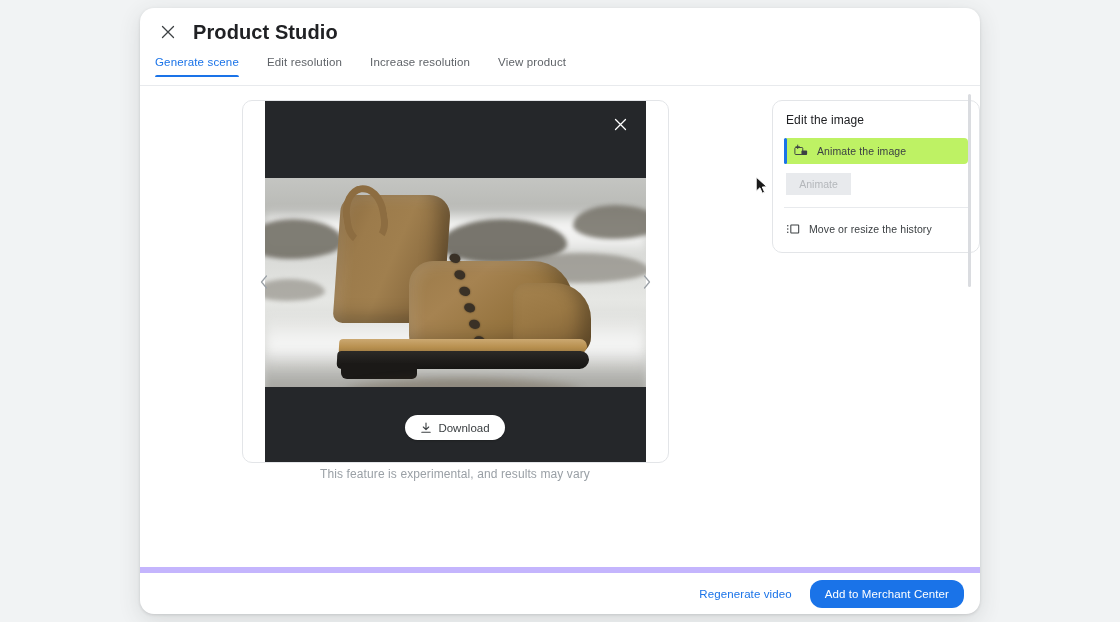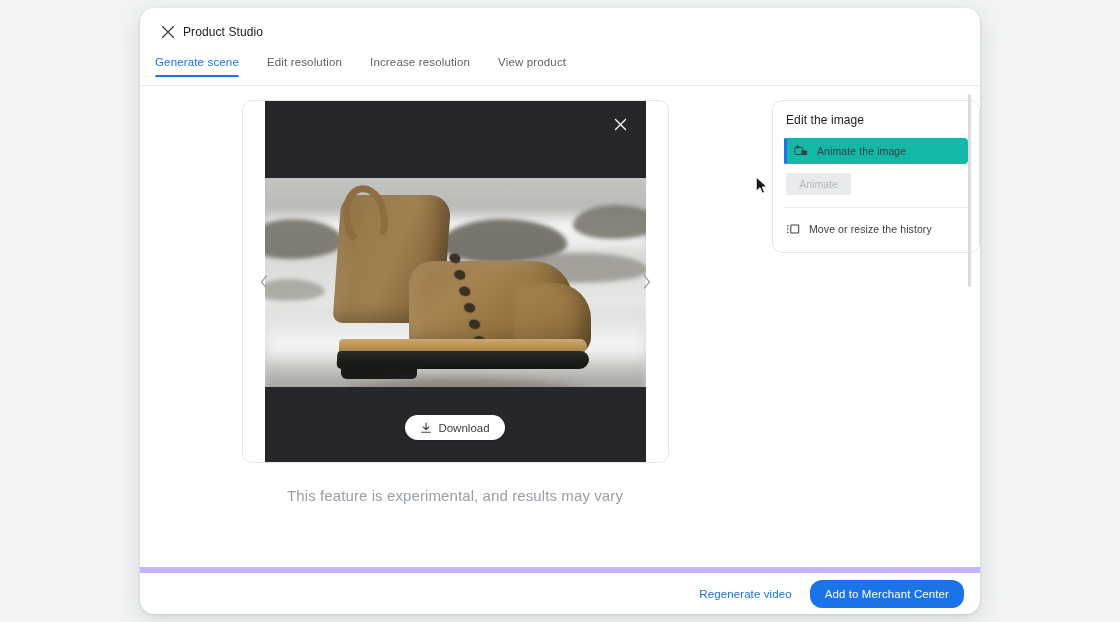--- a/index.html
+++ b/index.html
@@ -39,25 +39,26 @@
   }
   .close-btn {
     width: 28px; height: 28px;
     display: flex; align-items: center; justify-content: center;
     border-radius: 50%;
     cursor: pointer;
     color: #3c4043;
     flex: 0 0 auto;
   }
   .hdr-title {
-    font-size: 12px;
+    font-size: 20px;
     color: #202124;
-    margin-left: 1px;
+    margin-left: 11px;
     letter-spacing: .1px;
     white-space: nowrap;
+    font-weight: bold;
   }
 
   
   .tabs {
     height: 30px;
     flex: 0 0 30px;
     display: flex;
     align-items: flex-start;
     padding-left: 15px;
     box-sizing: border-box;
@@ -309,22 +310,22 @@
     width: 22px; height: 22px;
     display: flex; align-items: center; justify-content: center;
     color: #9aa0a6;
     cursor: pointer;
     z-index: 6;
   }
   .nav-arrow.left  { left: 10px; }
   .nav-arrow.right { right: 10px; }
 
   .disclaimer {
-    margin-top: 24px;
-    font-size: 15px;
+    margin-top: 4px;
+    font-size: 12px;
     color: #9aa0a6;
     letter-spacing: .1px;
     text-align: center;
   }
 
   
   .right-col {
     flex: 0 0 222px;
     padding: 0 0 0 14px;
     box-sizing: border-box;
@@ -346,21 +347,21 @@
   }
   .opt-row {
     position: relative;
     display: flex;
     align-items: center;
     gap: 9px;
     height: 26px;
     padding-left: 10px;
     border-radius: 4px;
     cursor: pointer;
-    background: #14b8a6;
+    background: #bef264;
   }
   .opt-row .accent {
     position: absolute;
     left: 0; top: 0; bottom: 0;
     width: 2.5px;
     background: #1a73e8;
     border-radius: 2px;
   }
   .opt-label {
     font-size: 10.5px;

